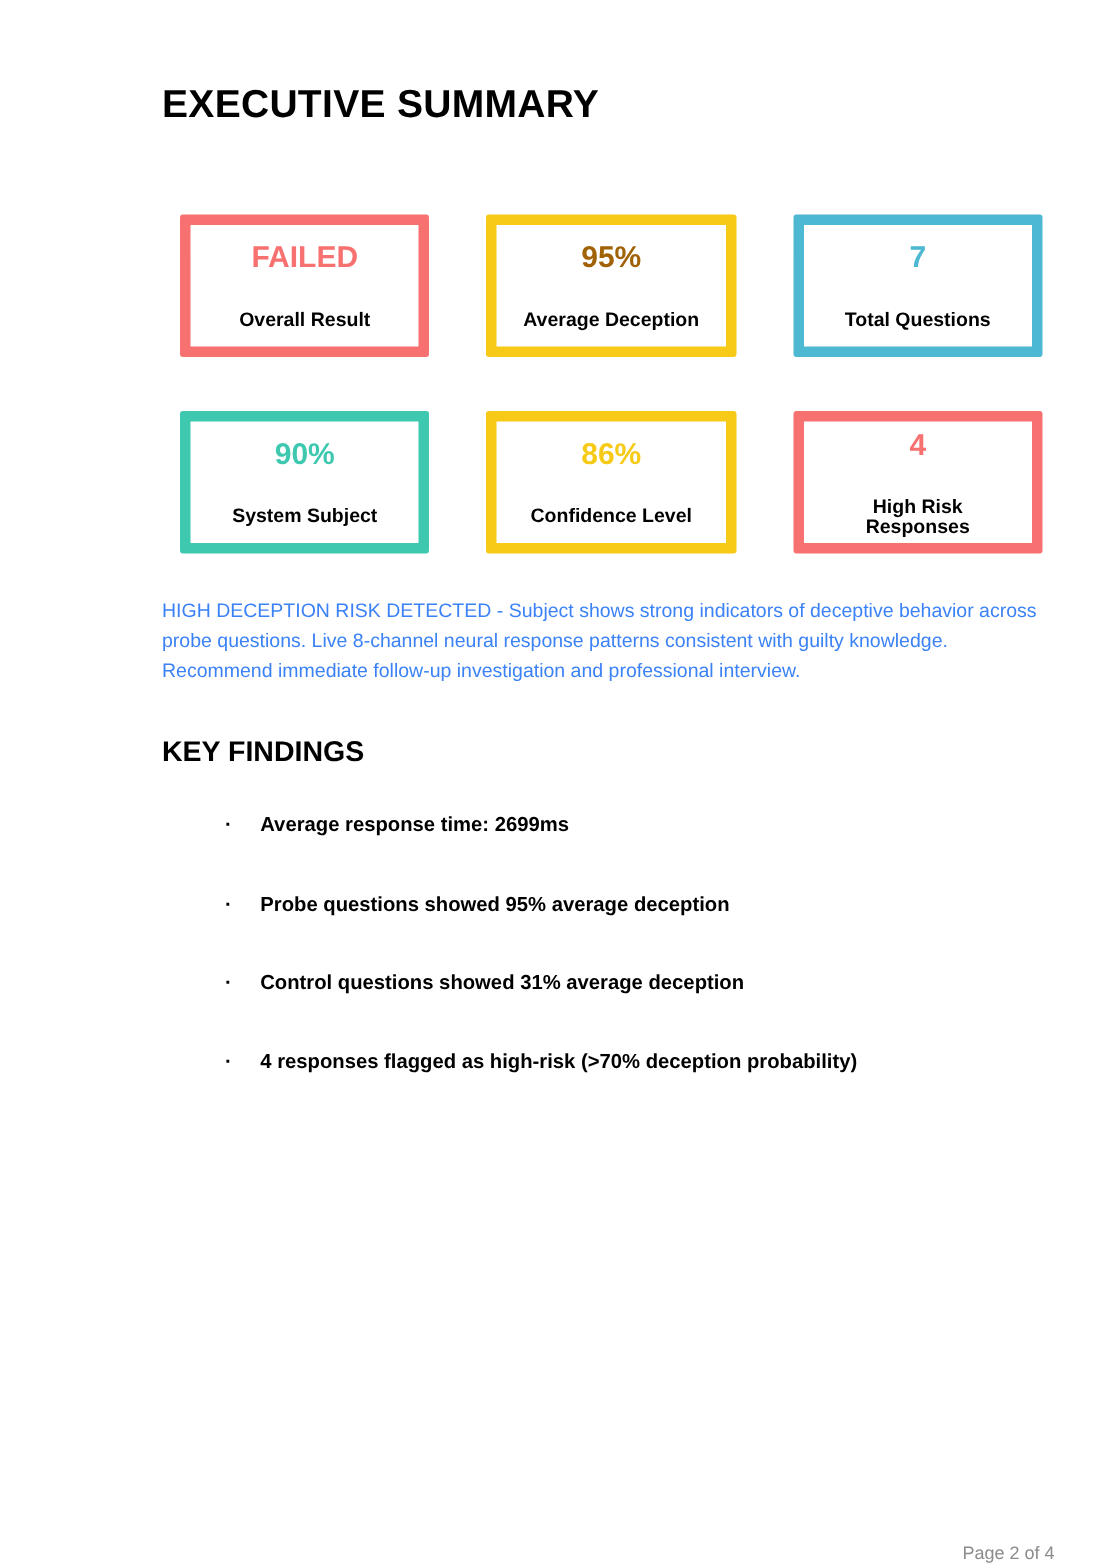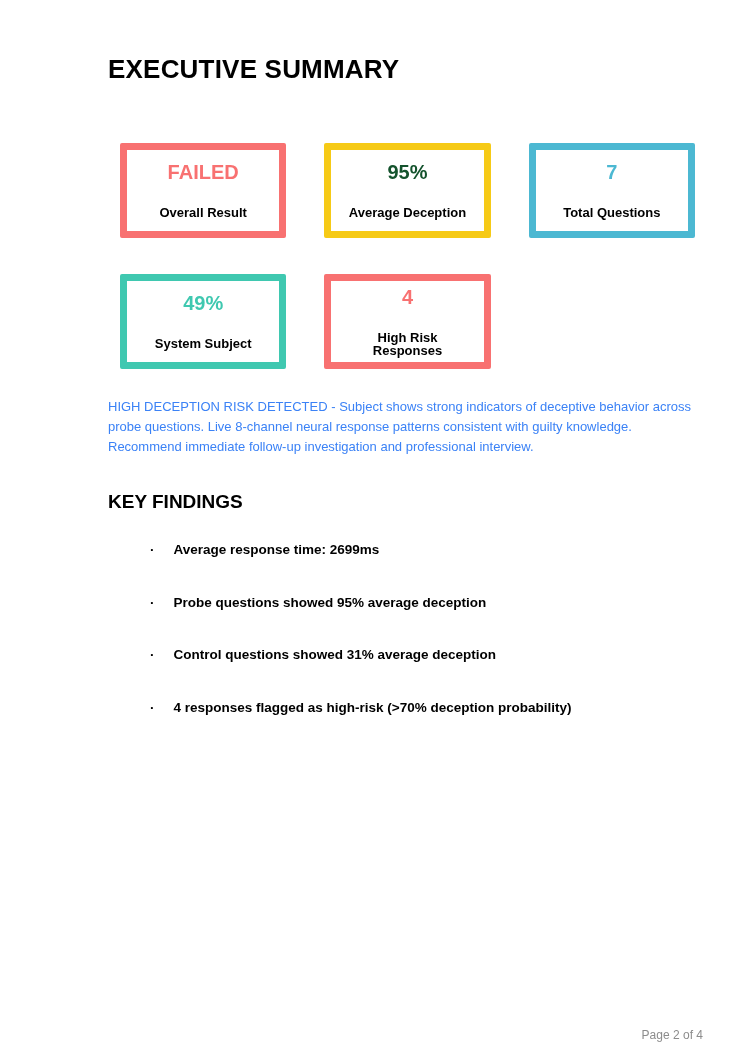--- a/index.html
+++ b/index.html
@@ -103,34 +103,38 @@
     <h1 class="doc-title">EXECUTIVE SUMMARY</h1>
 
     <div class="cards-grid">
 
       <div class="stat-card" style="border-color: rgb(248, 113, 113);">
         <div class="stat-value" style="color: rgb(248, 113, 113);">FAILED</div>
         <div class="stat-label">Overall Result</div>
       </div>
 
       <div class="stat-card" style="border-color: rgb(246, 202, 22);">
-        <div class="stat-value" style="color: #14532d;">95%</div>
+        <div class="stat-value" style="color: #a16207;">95%</div>
         <div class="stat-label">Average Deception</div>
       </div>
 
       <div class="stat-card" style="border-color: rgb(76, 184, 210);">
         <div class="stat-value" style="color: rgb(76, 184, 210);">7</div>
         <div class="stat-label">Total Questions</div>
       </div>
 
       <div class="stat-card" style="border-color: rgb(63, 200, 176);">
-        <div class="stat-value" style="color: rgb(63, 200, 176);">49%</div>
+        <div class="stat-value" style="color: rgb(63, 200, 176);">90%</div>
         <div class="stat-label">System Subject</div>
       </div>
 
+      <div class="stat-card" style="border-color: rgb(246, 202, 22);">
+        <div class="stat-value" style="color: rgb(246, 202, 22);">86%</div>
+        <div class="stat-label">Confidence Level</div>
+      </div>
 
       <div class="stat-card" style="border-color: rgb(248, 113, 113);">
         <div class="stat-value" style="color: rgb(248, 113, 113);">4</div>
         <div class="stat-label">High Risk Responses</div>
       </div>
 
     </div>
 
     <p class="pa-body">HIGH DECEPTION RISK DETECTED - Subject shows strong indicators of deceptive behavior across probe questions. Live 8-channel neural response patterns consistent with guilty knowledge. Recommend immediate follow-up investigation and professional interview.</p>
 

